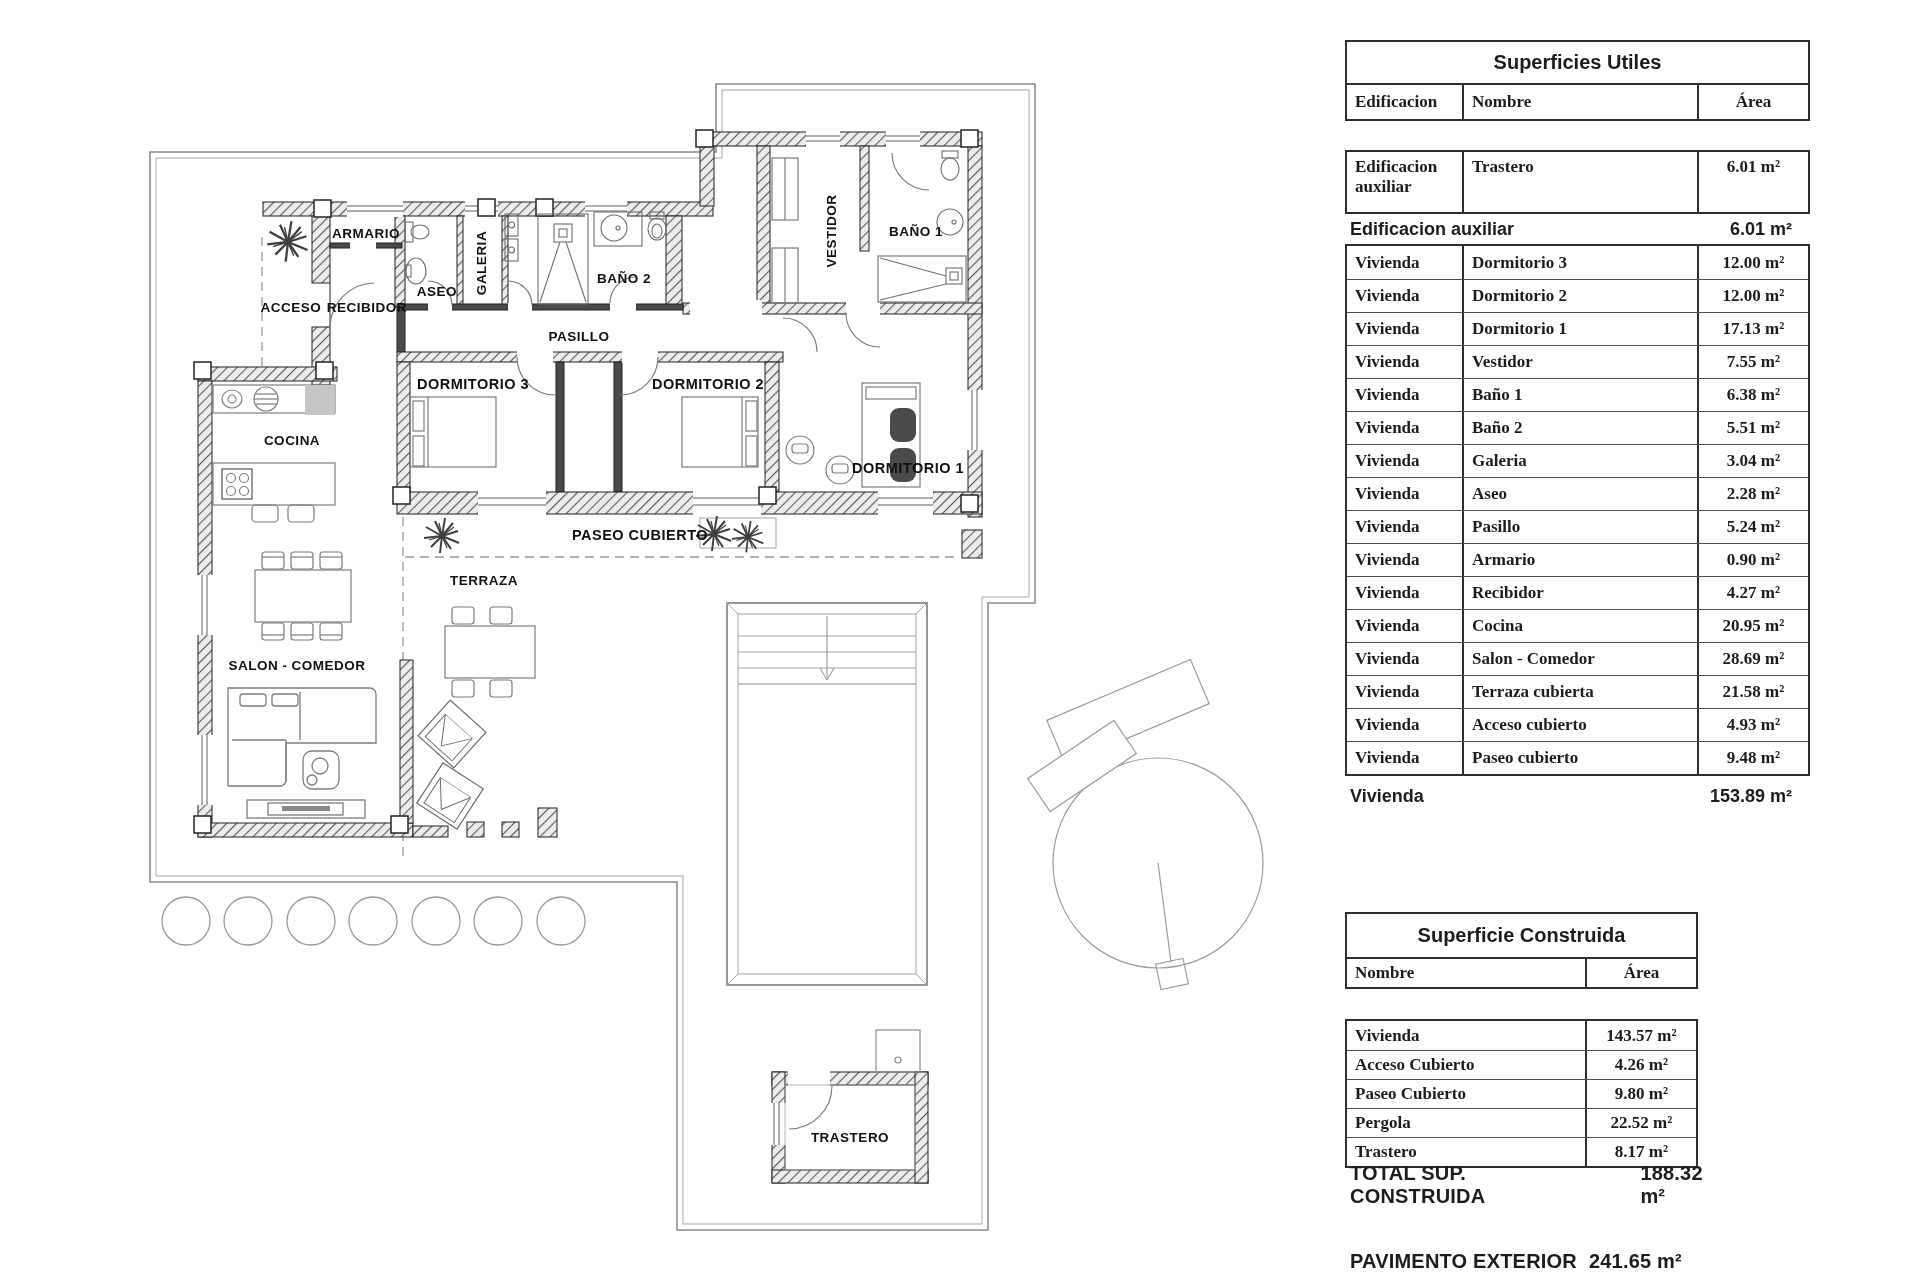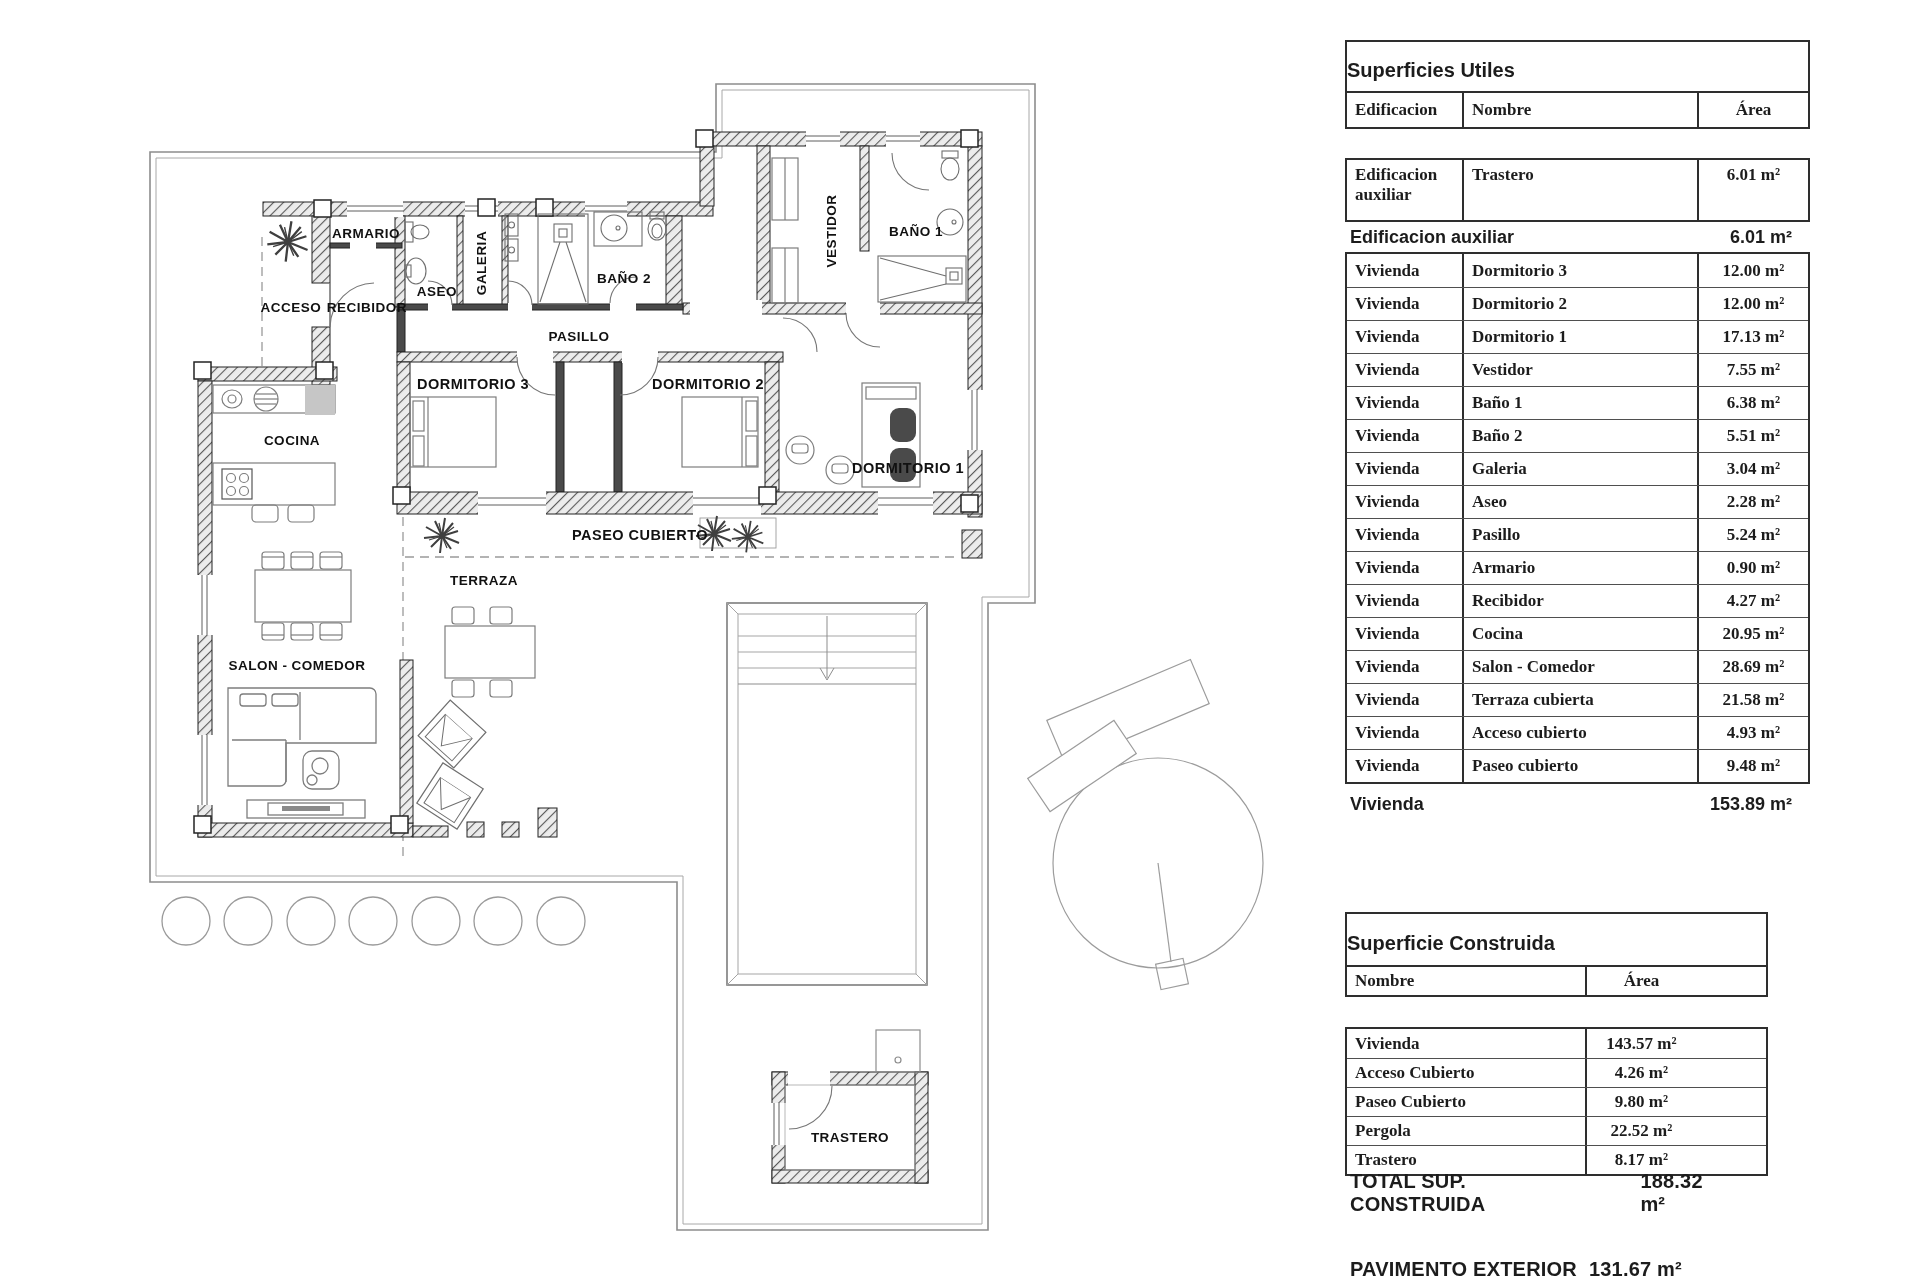--- a/index.html
+++ b/index.html
@@ -7,22 +7,22 @@
         font-family:"Liberation Sans",sans-serif;color:#151515;}
   #plan-svg{position:absolute;left:0;top:0;width:1920px;height:1280px;}
 
   .roomlabel{font-family:"Liberation Sans",sans-serif;font-weight:bold;font-size:13.5px;fill:#111;
              letter-spacing:.5px;text-anchor:middle;}
   .roomlabel.big{font-size:14.5px;}
 
   
   .tbl{position:absolute;font-weight:bold;color:#1c1c1c;}
   .box{border:2px solid #2e2e2e;background:#fff;box-sizing:border-box;}
-  .title-row{display:flex;align-items:center;font-size:20px;
-             border-bottom:2px solid #2e2e2e;box-sizing:border-box;margin-top:8px;}
+  .title-row{display:flex;align-items:center;justify-content:center;font-size:20px;
+             border-bottom:2px solid #2e2e2e;box-sizing:border-box;}
   .hdr-row,.t-row{display:grid;box-sizing:border-box;align-items:center;font-size:17px;font-family:Liberation Serif, serif;}
   .cols3{grid-template-columns:115px 235px 111px;}
   .cols2{grid-template-columns:238px 111px;}
   .cell{padding:2px 8px;box-sizing:border-box;}
   .cell.mid{border-left:2px solid #2e2e2e;height:100%;display:flex;align-items:center;}
   .cell.area{border-left:2px solid #2e2e2e;height:100%;display:flex;align-items:center;justify-content:center;padding:2px 4px;}
   .t-row + .t-row{border-top:1px solid #4f4f4f;}
   .rows-box .cell.mid,.rows-box .cell.area{border-left-width:2px;}
   .sumline{display:flex;justify-content:space-between;align-items:center;font-size:18px;}
   .sumline .val{margin-right:18px;}
@@ -480,21 +480,21 @@
         <div class="cell area">9.48 m²</div>
       </div>
       </div>
 
   <div class="sumline" style="height:32px;margin-top:4px;padding-left:5px;">
     <span>Vivienda</span>
     <span class="val">153.89 m²</span>
   </div>
 </div>
 
-<div class="tbl" style="left:1345px;top:912px;width:423px;">
+<div class="tbl" style="left:1345px;top:912px;width:353px;">
 
   <div class="box">
     <div class="title-row" style="height:45px;">
       <span>Superficie Construida</span>
     </div>
     <div class="hdr-row cols2" style="height:28px;">
       <div class="cell">Nombre</div>
       <div class="cell area">Área</div>
     </div>
   </div>
@@ -523,17 +523,17 @@
       </div>
       </div>
 
   <div class="totline" style="height:30px;margin-top:2px;padding-left:5px;width:390px;gap:48px;">
     <span>TOTAL SUP. CONSTRUIDA</span>
     <span class="val">188.32 m²</span>
   </div>
 
   <div class="totline" style="height:30px;margin-top:46px;padding-left:5px;justify-content:flex-start;gap:12px;text-align:center;">
     <span>PAVIMENTO EXTERIOR</span>
-    <span>131.67 m²</span>
+    <span>241.65 m²</span>
   </div>
 </div>
 
 </div>
 
 </body></html>

